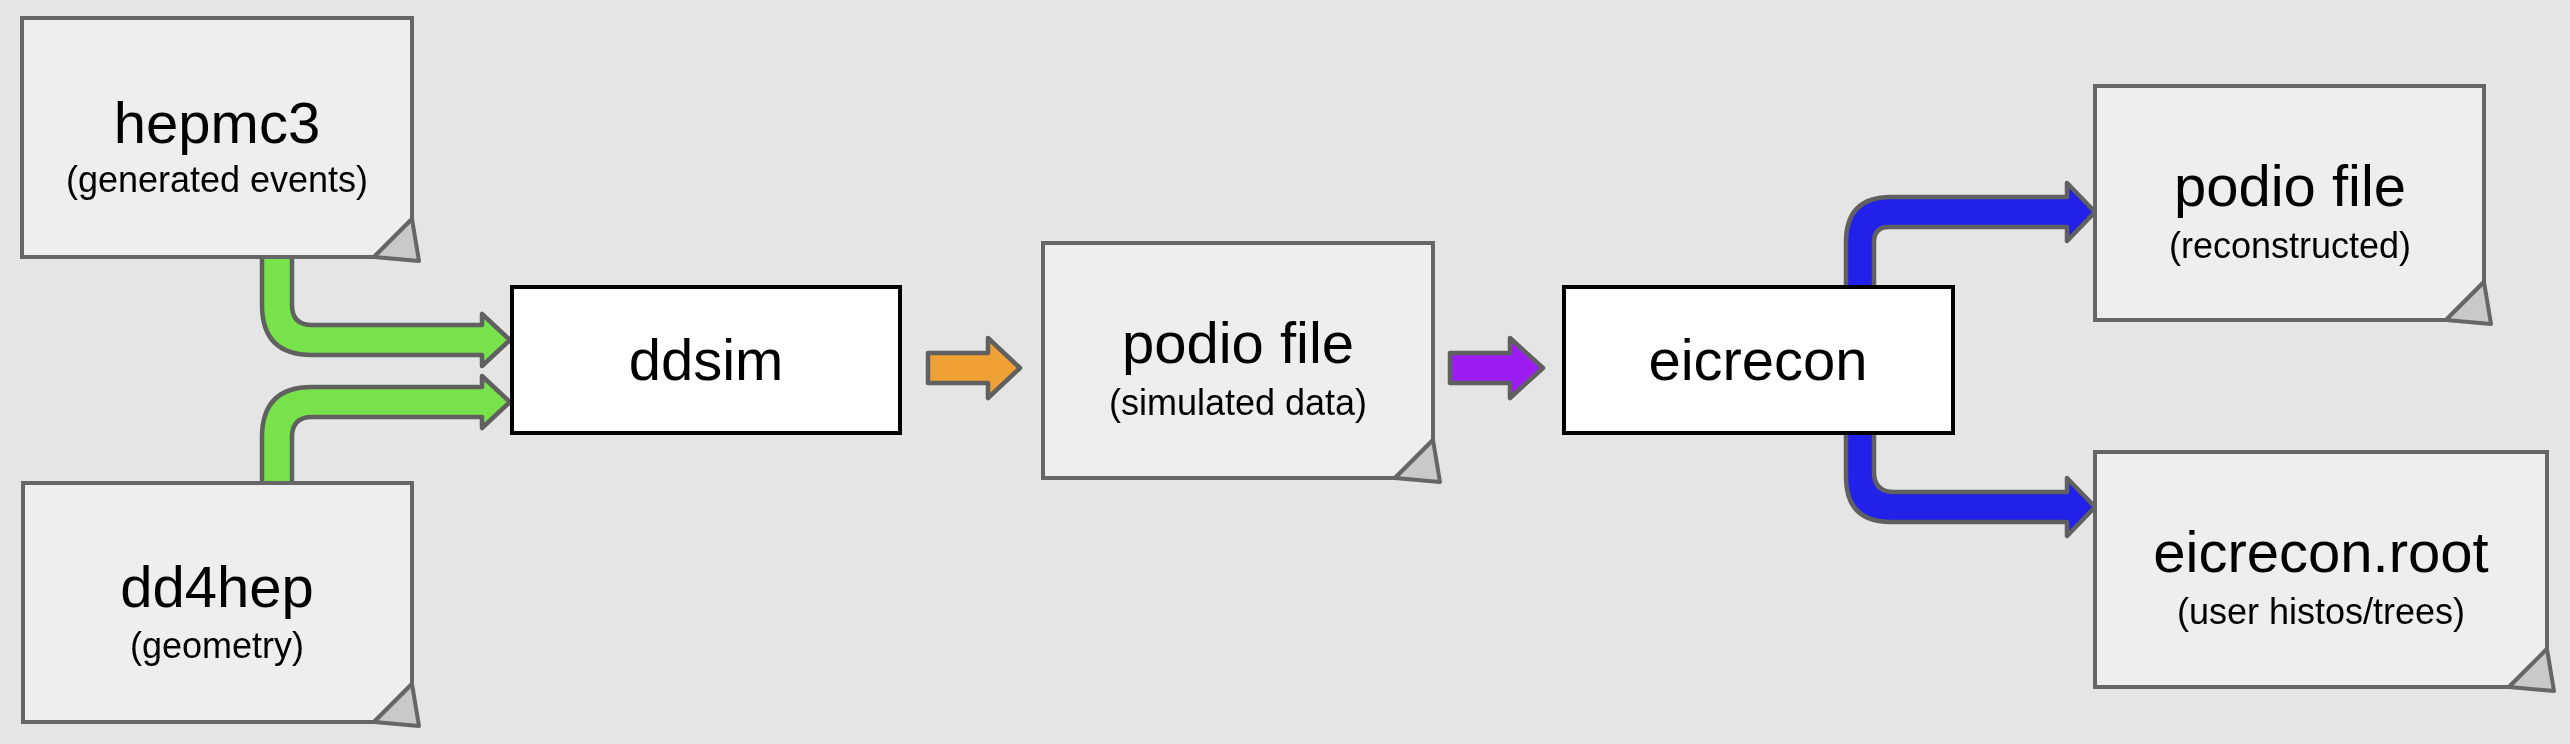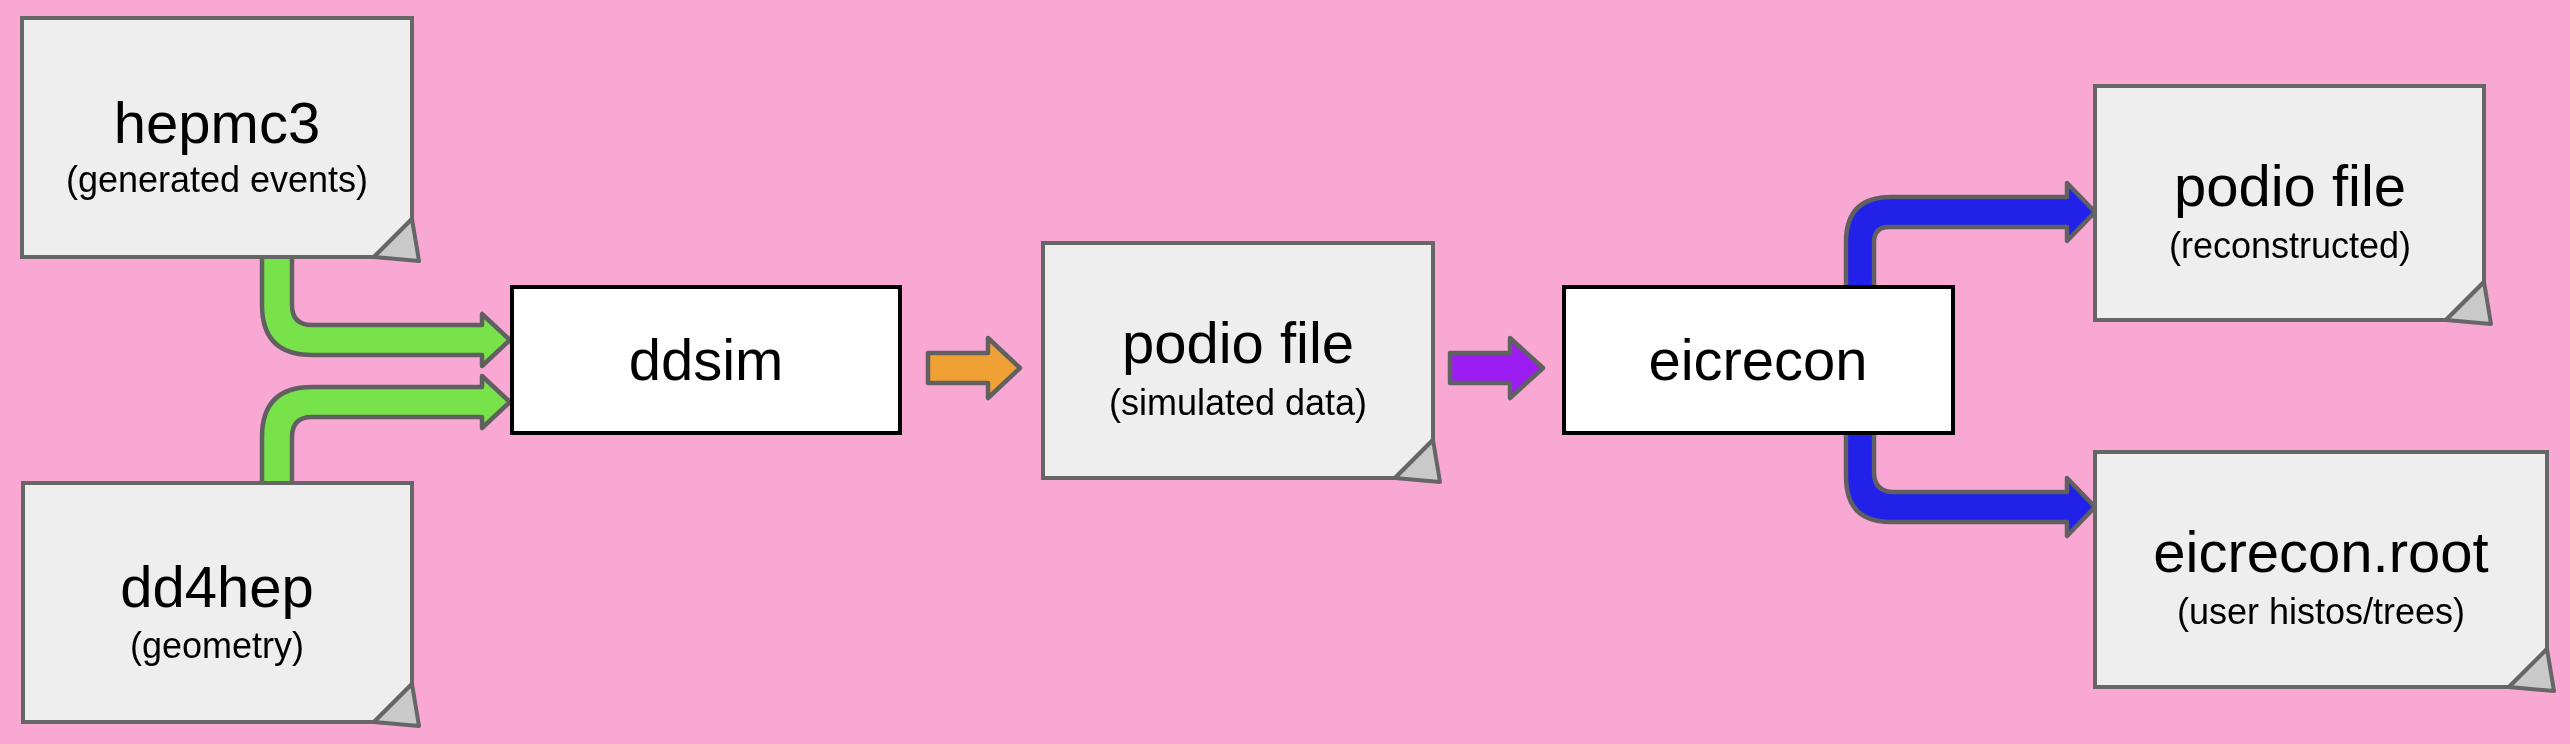--- a/index.html
+++ b/index.html
@@ -4,21 +4,21 @@
 <style>
   html, body {
     margin: 0;
     padding: 0;
     background: #ffffff;
   }
   .stage {
     position: relative;
     width: 2570px;
     height: 744px;
-    background: #f9a8d4;
+    background: #e5e5e5;
     overflow: hidden;
     text-align: right;
   }
   svg { display: block; }
   .doc-body {
     stroke-width: 4;
   }
   .doc-flap {
     stroke-width: 4;
     stroke-linejoin: round;

